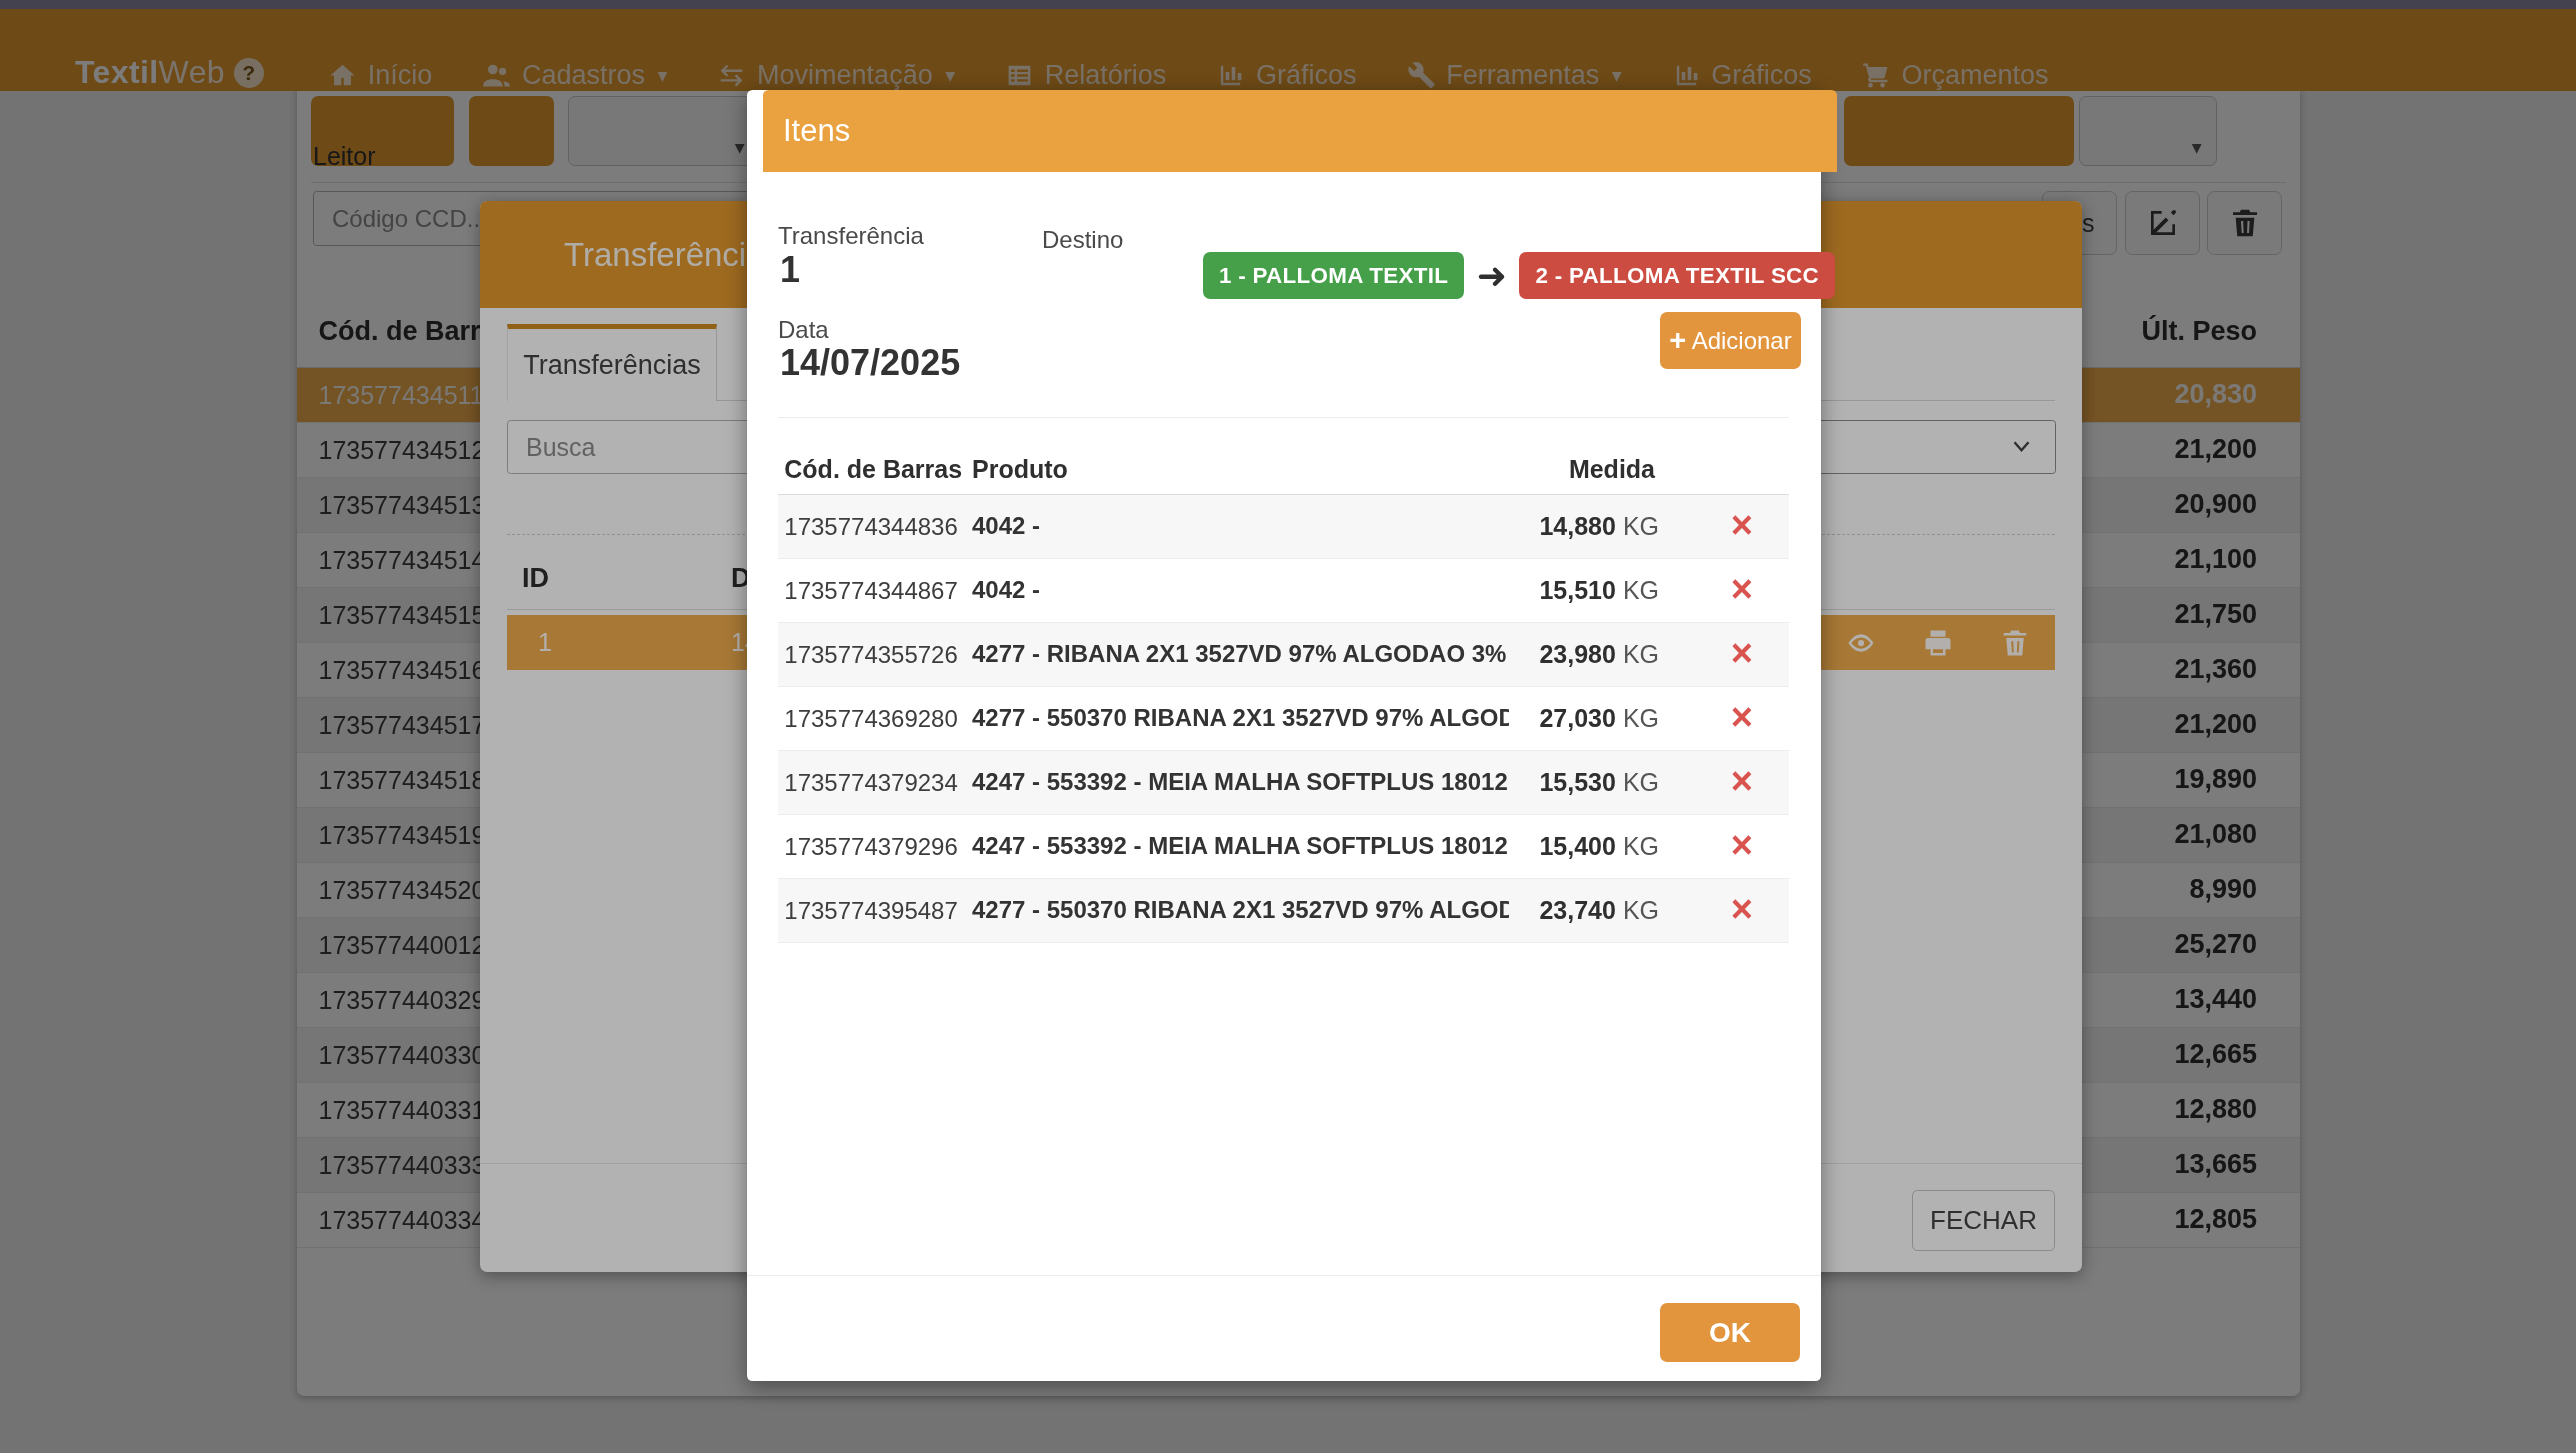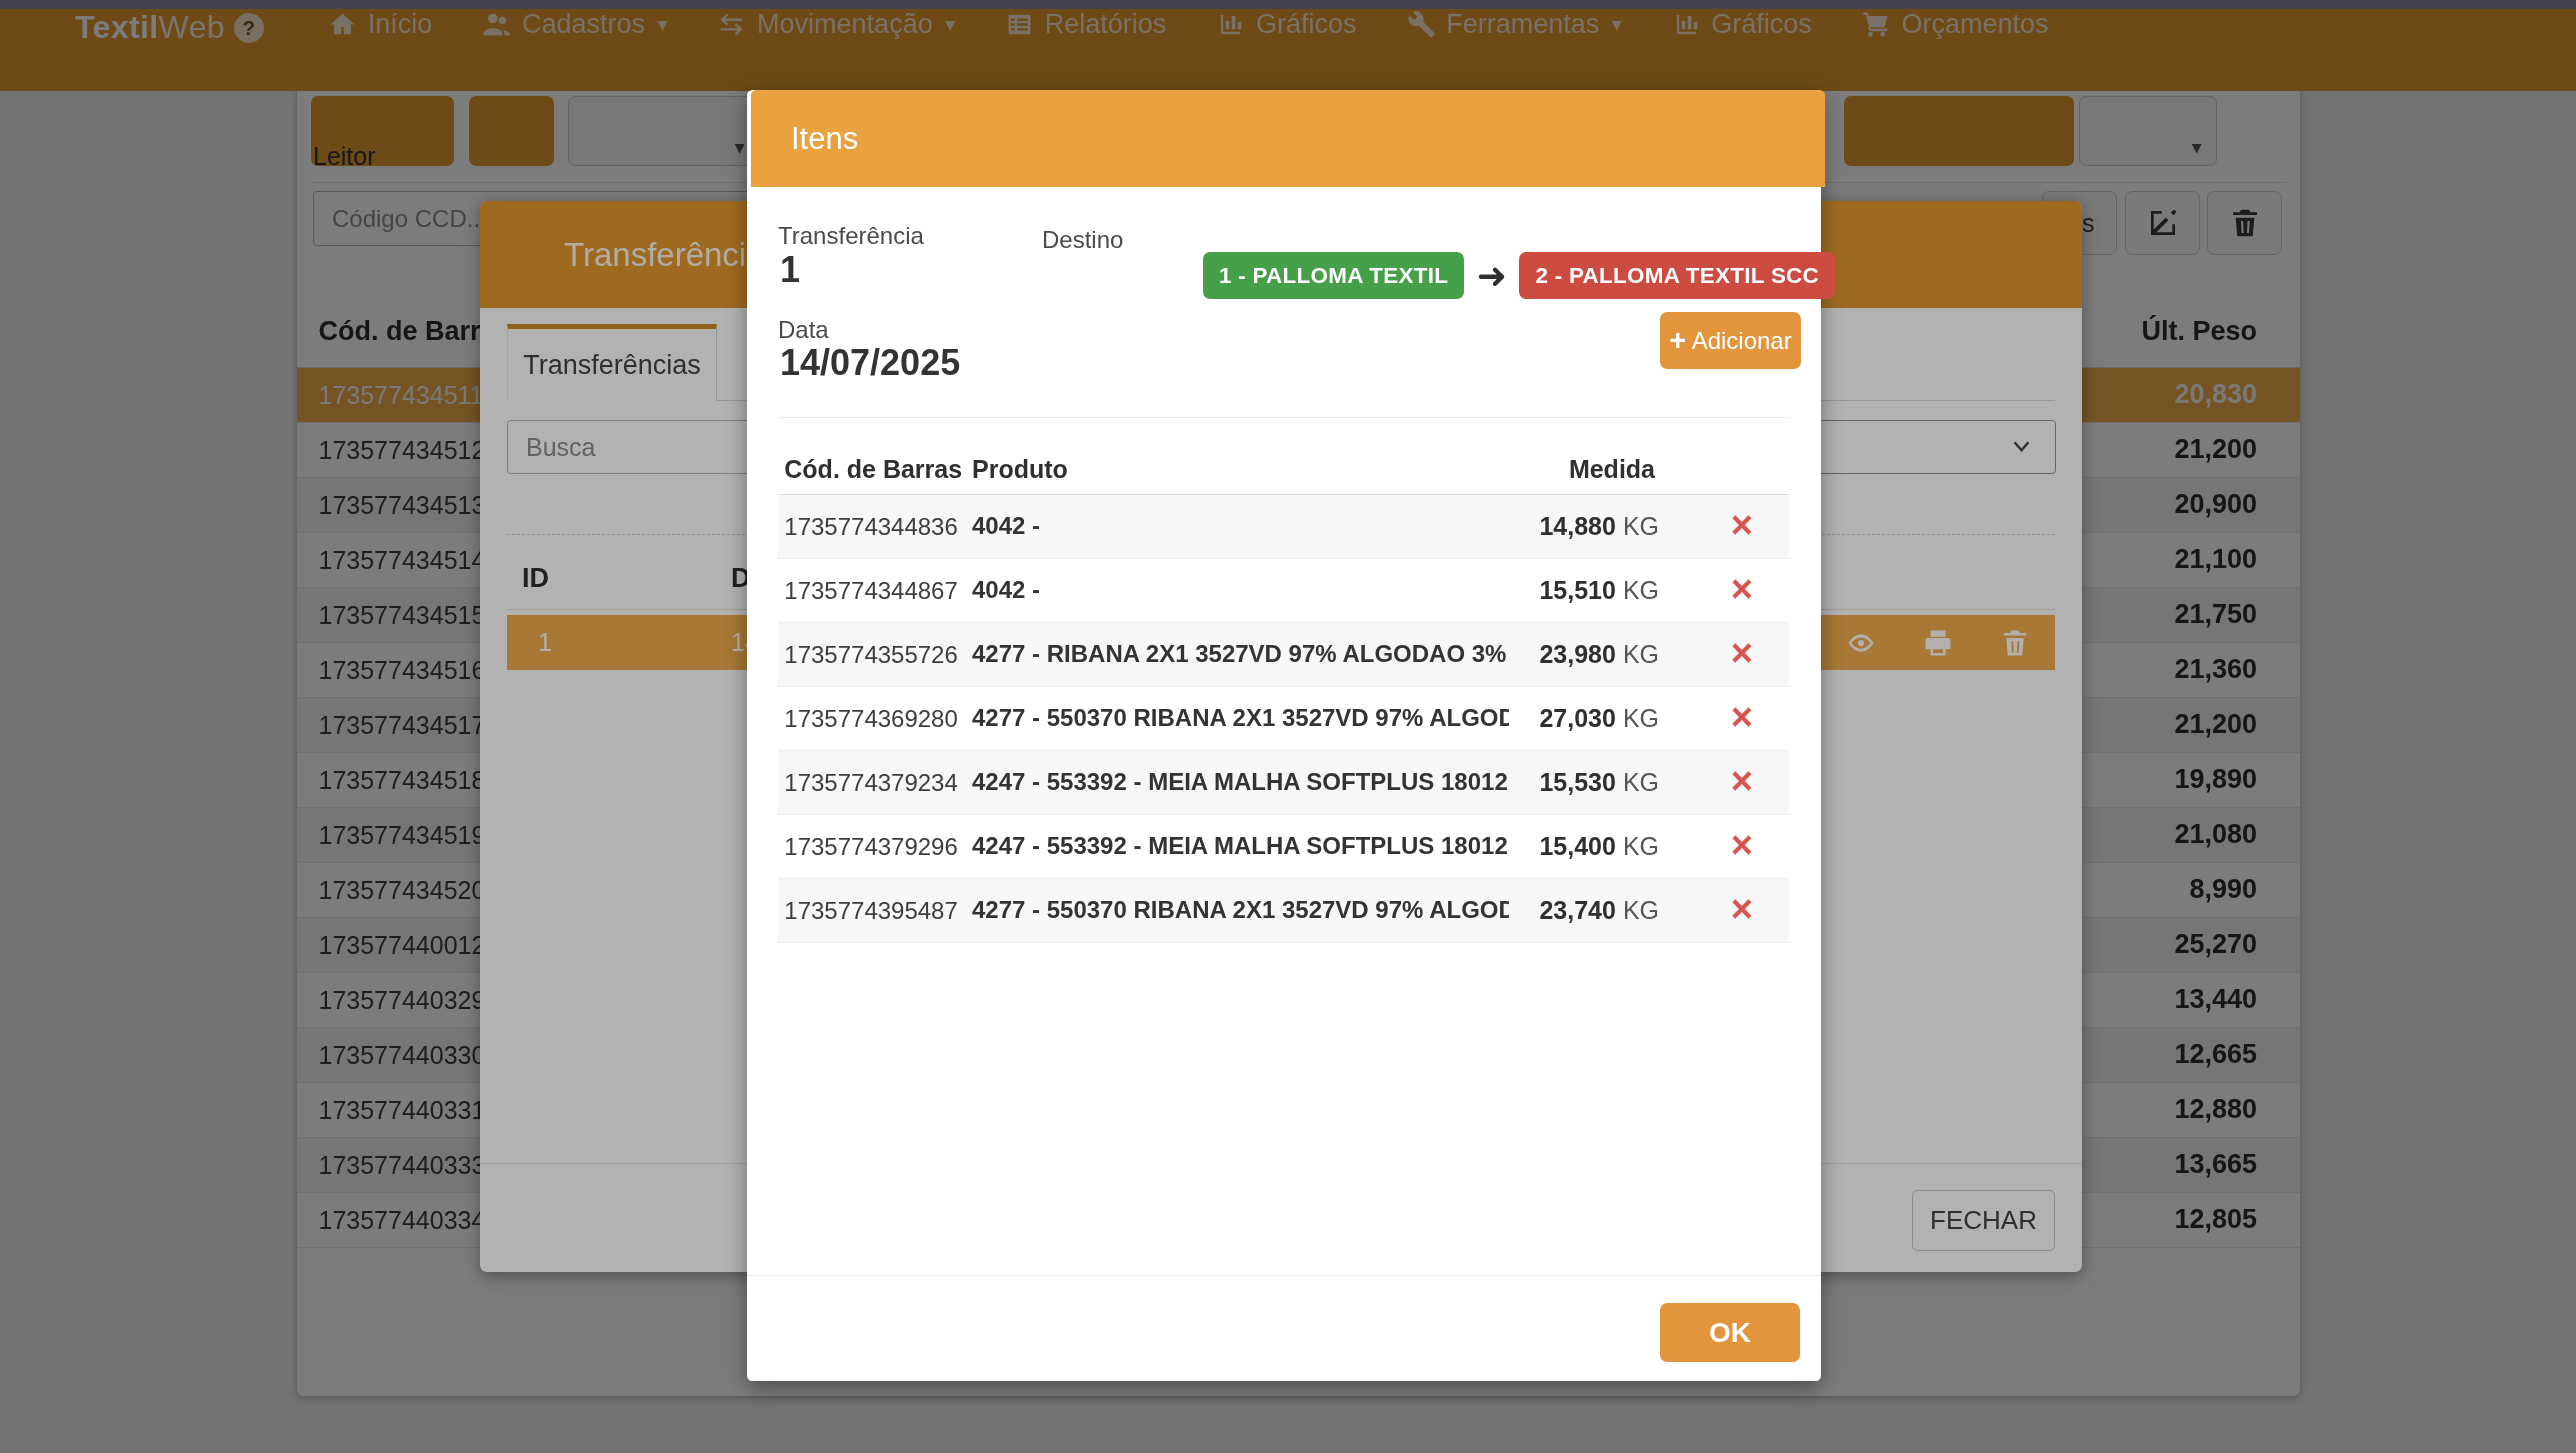--- a/index.html
+++ b/index.html
@@ -5,21 +5,21 @@
   * { margin:0; padding:0; box-sizing:border-box; }
   html,body { width:2576px; height:1454px; overflow:hidden; }
   body { font-family:"Liberation Sans","DejaVu Sans",sans-serif; background:#ececec; position:relative; }
   .abs { position:absolute; }
 
   
   .top-strip { left:0; top:0; width:2576px; height:9px; background:#454250; z-index:60; }
 
   
   .navbar { left:0; top:9px; width:2576px; height:82px; background:#e2982f; z-index:2;
-            display:flex; align-items:flex-start; padding:0 50px 0 75px; }
+            display:flex; align-items:flex-end; padding:0 50px 0 75px; }
   .brand { font-size:32px; color:#fff; letter-spacing:0.4px; display:flex; align-items:center; gap:9px; }
   .brand b { font-weight:bold; }
   .brand .lite { font-weight:normal; color:rgba(255,255,255,.85); }
   .help-badge { width:30px; height:30px; border-radius:50%; background:rgba(255,255,255,.75); color:#7a5a1a;
                 font-size:20.6px; font-weight:bold; display:flex; align-items:center; justify-content:center; }
   .nav-items { display:flex; align-items:center; gap:50px; margin-left:64px; }
   .nav-item { display:flex; align-items:center; gap:10.7px; color:rgba(255,255,255,.78); font-size:27px; cursor:pointer; white-space:nowrap; }
   .nav-item svg { width:29px; height:29px; }
   .caret { font-size:19.7px; margin-left:1.8px; }
   .nav-right { margin-left:auto; display:flex; align-items:center; gap:32px; }
@@ -88,22 +88,22 @@
   .row-actions { position:absolute; right:25px; top:0; height:55px; display:flex; align-items:center; gap:47px; color:rgba(255,255,255,.95); }
   .row-actions svg { width:30px; height:30px; }
   .m2-footer-line { position:absolute; left:0; top:962px; width:100%; border-top:0.9px solid #e6e6e6; }
   .fechar-btn { position:absolute; left:1432px; top:989px; width:143px; height:61px; background:#fff;
                 border:0.9px solid #c6c6c6; border-radius:5.4px; font-size:26px; color:#444;
                 display:flex; align-items:center; justify-content:center; font-family:"Liberation Sans",sans-serif; }
 
   
   .modal1 { left:747px; top:90px; width:1074px; height:1291px; background:#fff; border-radius:5.4px; z-index:40;
             box-shadow:0 5.4px 21.5px rgba(0,0,0,.4); }
-  .modal1-header { position:absolute; left:4px; top:0; width:100%; height:97px; background:#e9a23f;
-                   border-radius:5.4px 5.4px 0 0; display:flex; align-items:center; padding:0 40px; }
+  .modal1-header { position:absolute; left:16px; top:0; width:100%; height:82px; background:#e9a23f;
+                   border-radius:5.4px 5.4px 0 0; display:flex; align-items:center; padding:0 20px; }
   .modal1-title { font-size:31px; color:#fff; }
   .info-label { position:absolute; font-size:24px; color:#4a4a4a; }
   .info-value { position:absolute; font-size:36px; font-weight:bold; color:#333; }
   .badges { position:absolute; left:456px; top:162px; display:flex; align-items:center; gap:12.5px; }
   .badge { font-size:22.4px; font-weight:bold; color:#fff; padding:10.7px 16px; border-radius:7.2px; white-space:nowrap; letter-spacing:0.3px; }
   .badge-green { background:#46a049; }
   .badge-red { background:#cd4c41; }
   .badge-arrow { font-size:36px; font-weight:bold; color:#2f2f2f; line-height:1; }
   .adicionar-btn { position:absolute; left:913px; top:222px; width:141px; height:57px; background:#e2953c;
                    border:none; border-radius:7.2px; color:#fff; font-size:24px; display:flex; align-items:center;

